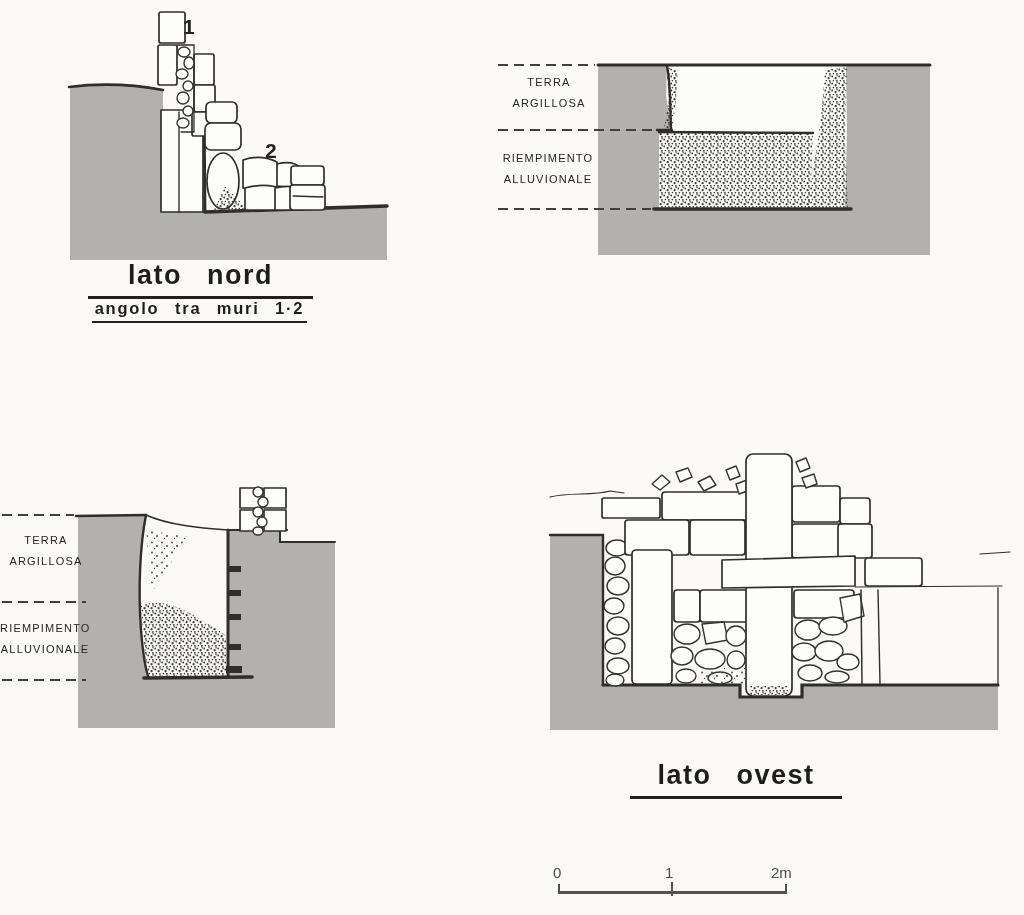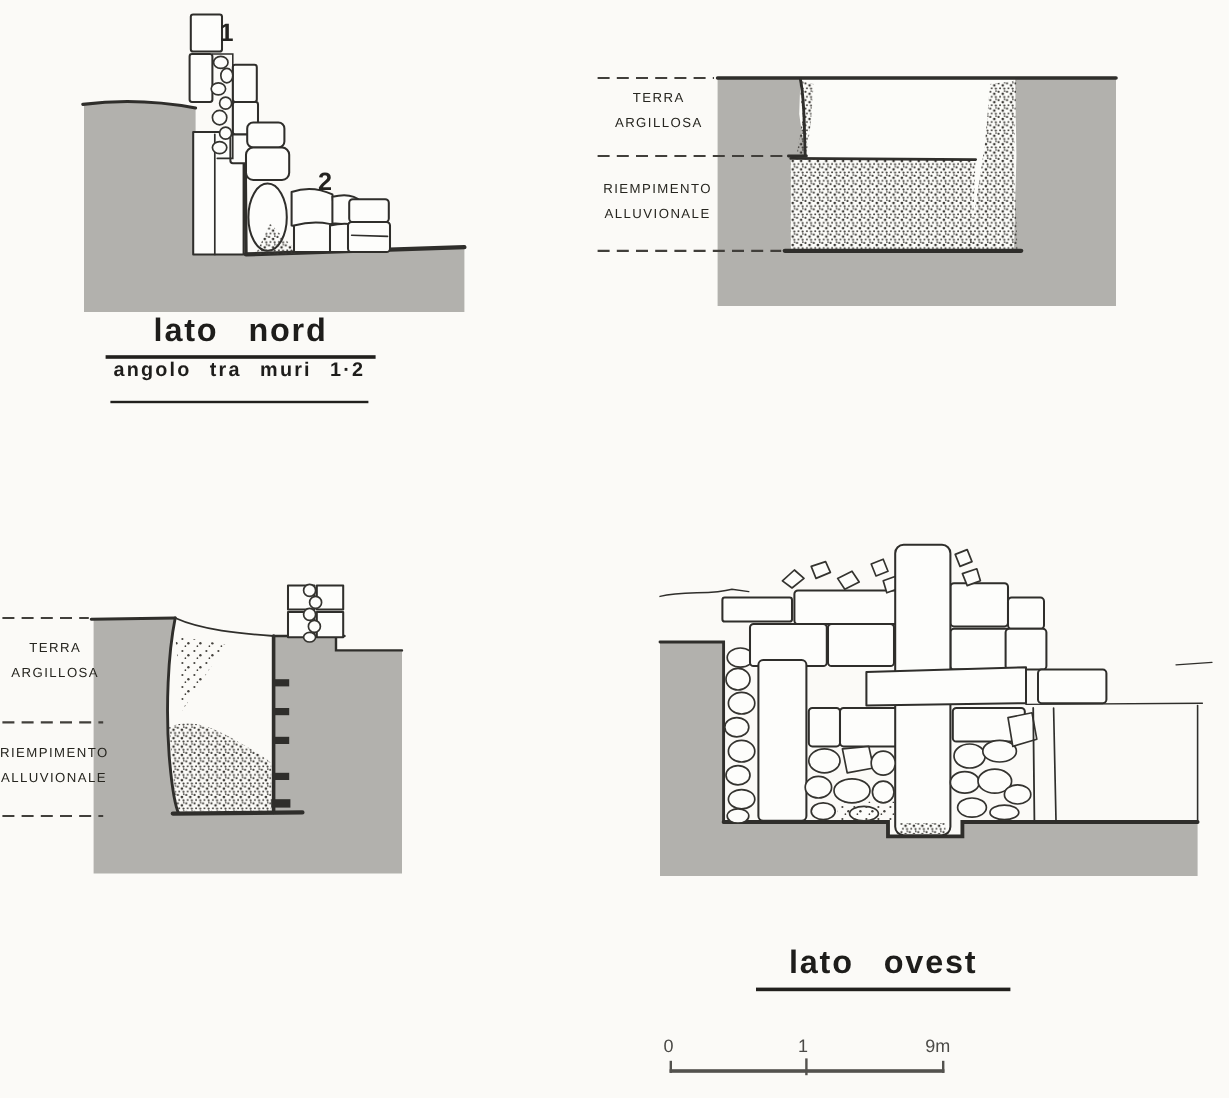--- a/index.html
+++ b/index.html
@@ -14,21 +14,21 @@
   .ink{stroke:#2f2e2b; fill:none; stroke-linecap:round;}
   .dash{stroke:#413f3b; stroke-width:1.8; fill:none; stroke-dasharray:10 6;}
   .num{font:bold 21px "Liberation Sans",sans-serif; fill:#242320;}
   .caption-wrap{position:absolute; text-align:center;}
   .caption{
     display:block; font-weight:bold; font-size:27px; letter-spacing:1.5px;
     word-spacing:16px; border-bottom:3.5px solid #21201d; padding-bottom:5px;
   }
   .subcaption{
     display:block; font-weight:bold; font-size:16.5px; letter-spacing:1.8px;
-    word-spacing:9px; border-bottom:2.5px solid #21201d; padding-bottom:16px;
+    word-spacing:9px; border-bottom:2.5px solid #21201d; padding-bottom:3px;
   }
   .layer-label{
     position:absolute; font-weight:normal; font-size:11px; letter-spacing:1.2px;
     line-height:1.9; text-align:center; color:#26251f;
   }
   .scalebar{position:absolute; left:545px; top:864px; width:256px; height:42px; color:#4b4a47;}
   .scalebar .n{position:absolute; top:0; font-size:15px;}
   .scalebar .bar{position:absolute; left:13px; top:27px; width:229px; height:3px; background:#53524e;}
   .scalebar .tick{position:absolute; width:2px; background:#53524e;}
 </style>
@@ -247,27 +247,27 @@
       <ellipse cx="308" cy="222" rx="11" ry="8"></ellipse>
         <ellipse cx="270" cy="233" rx="12" ry="8"></ellipse>
       <ellipse cx="297" cy="237" rx="12" ry="6"></ellipse>
     </g>
 
     <path class="ink" stroke-width="1.5" d="M321,150 L322,244"></path>
     <path class="ink" stroke-width="1.4" d="M338,150 L340,244"></path>
     <path class="ink" stroke-width="1.3" d="M458,148 L458,244"></path>
   </svg>
 
-  <div class="caption-wrap" style="left:630px; top:760px; width:212px;margin-top:27px;">
+  <div class="caption-wrap" style="left:630px; top:760px; width:212px;">
     <span class="caption">lato ovest</span>
   </div>
 
   <div class="scalebar">
     <span class="n" style="left:8px;">0</span>
     <span class="n" style="left:120px;">1</span>
-    <span class="n" style="left:226px;">9m</span>
+    <span class="n" style="left:226px;">2m</span>
     <div class="bar"></div>
     <div class="tick" style="left:13px;  top:20px; height:10px;"></div>
     <div class="tick" style="left:126px; top:18px; height:14px;"></div>
     <div class="tick" style="left:240px; top:20px; height:10px;"></div>
   </div>
 
 </div>
 
 </body></html>

